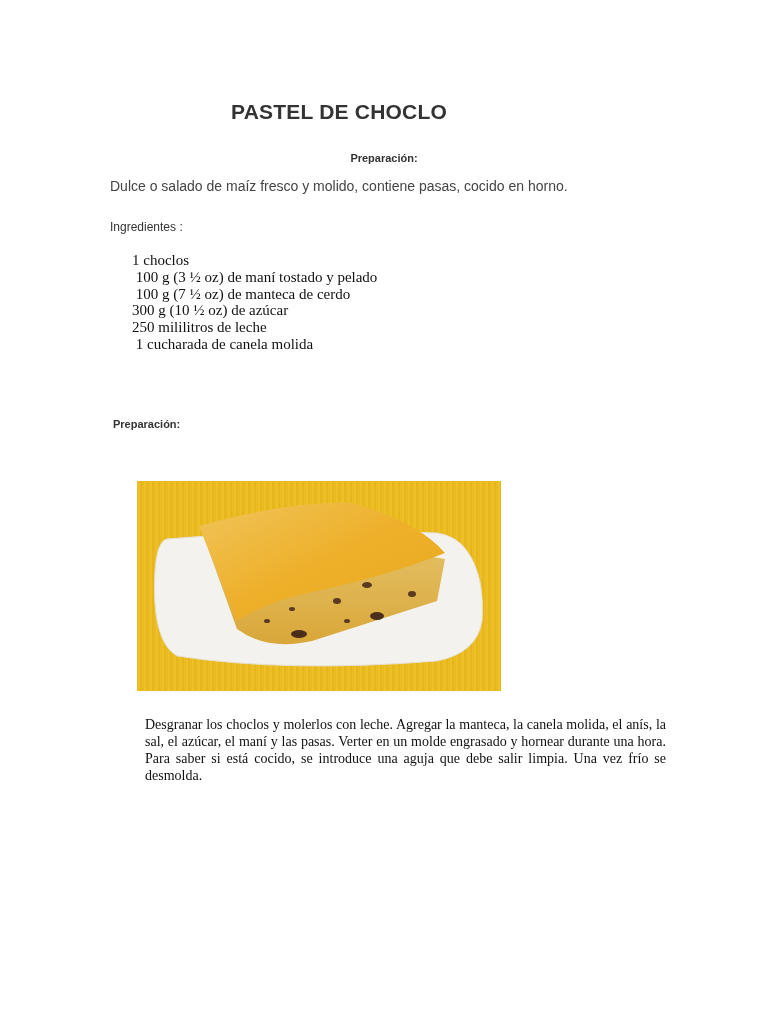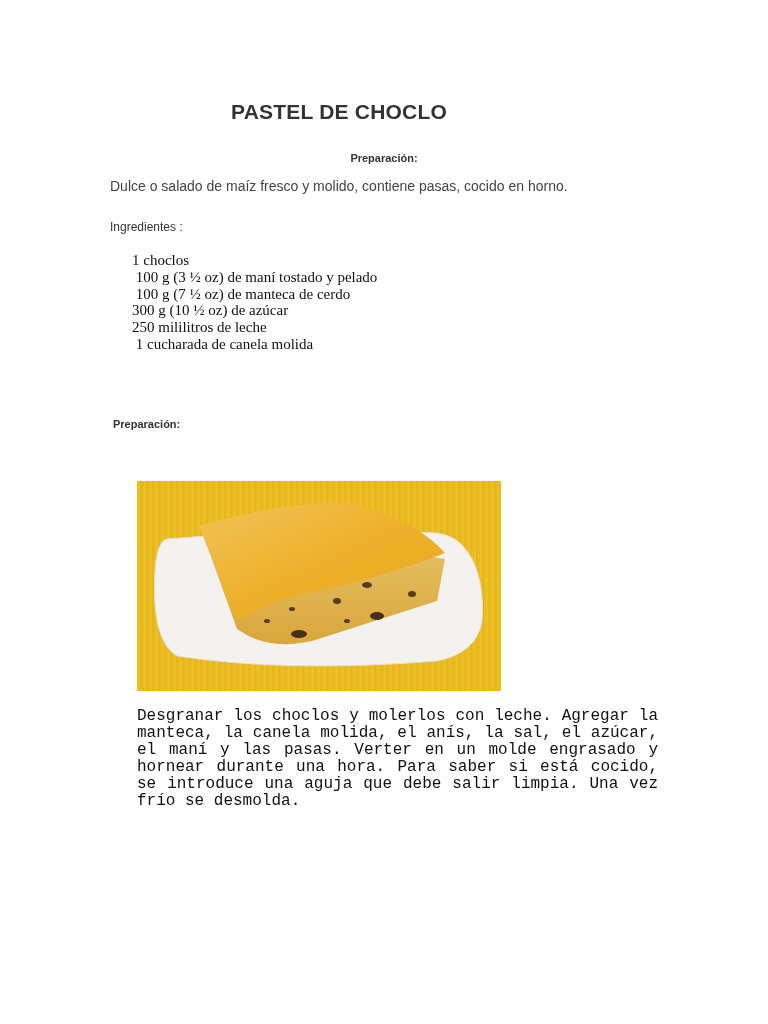--- a/index.html
+++ b/index.html
@@ -32,22 +32,22 @@
       font-family: "Liberation Sans", sans-serif; font-weight: bold; font-size: 11px; color: #333;
     }
     .photo {
       position: absolute; left: 137px; top: 481px; width: 364px; height: 210px;
       background: repeating-linear-gradient(90deg, #e8b81c 0px, #f0c42a 2px, #e4b21a 4px, #eebf28 6px);
       overflow: hidden;
     }
     .photo svg { display: block; }
     .prep-text {
       position: absolute; left: 137px; top: 708px; width: 521px;
-      font-family: Liberation Mono, monospace; font-size: 16px; color: #111;
-      line-height: 17px; text-align: justify; margin: 0;
+      font-family: Liberation Serif, serif; font-size: 14px; color: #111;
+      line-height: 17px; text-align: justify; margin: 8px;
     }
   </style>
 </head>
 <body>
 
 <div class="page">
   <h1 class="title">PASTEL DE CHOCLO</h1>
 
   <div class="desc-heading">Preparación:</div>
   <div class="desc-text">Dulce o salado de maíz fresco y molido, contiene pasas, cocido en horno.</div>

